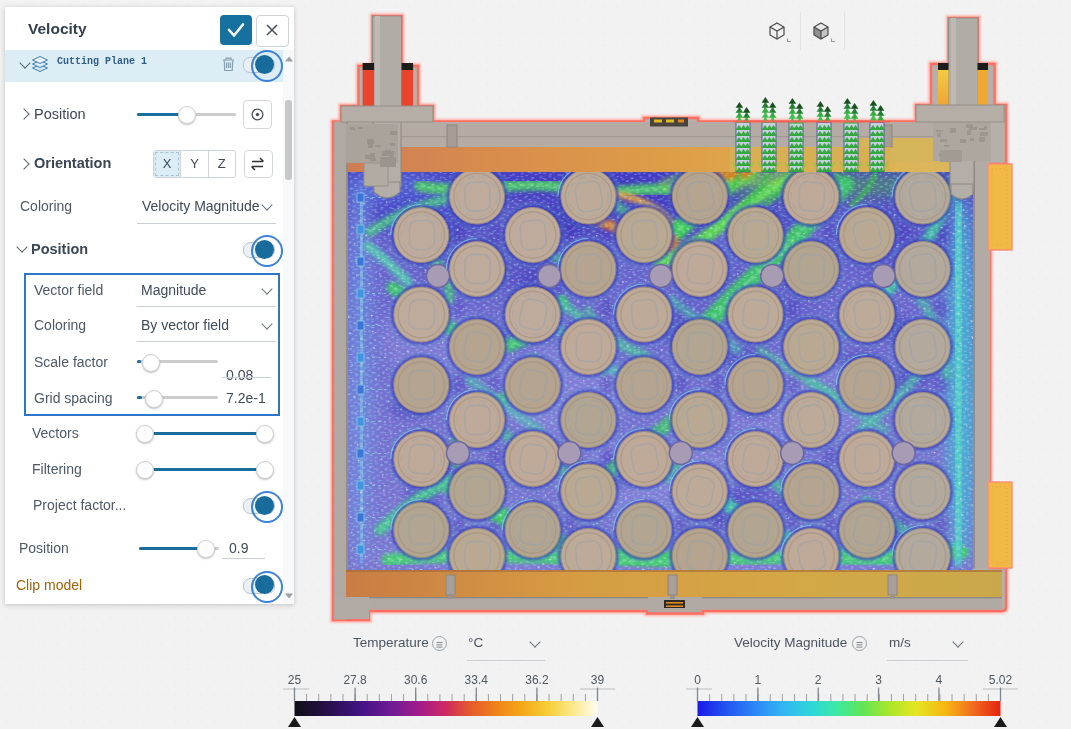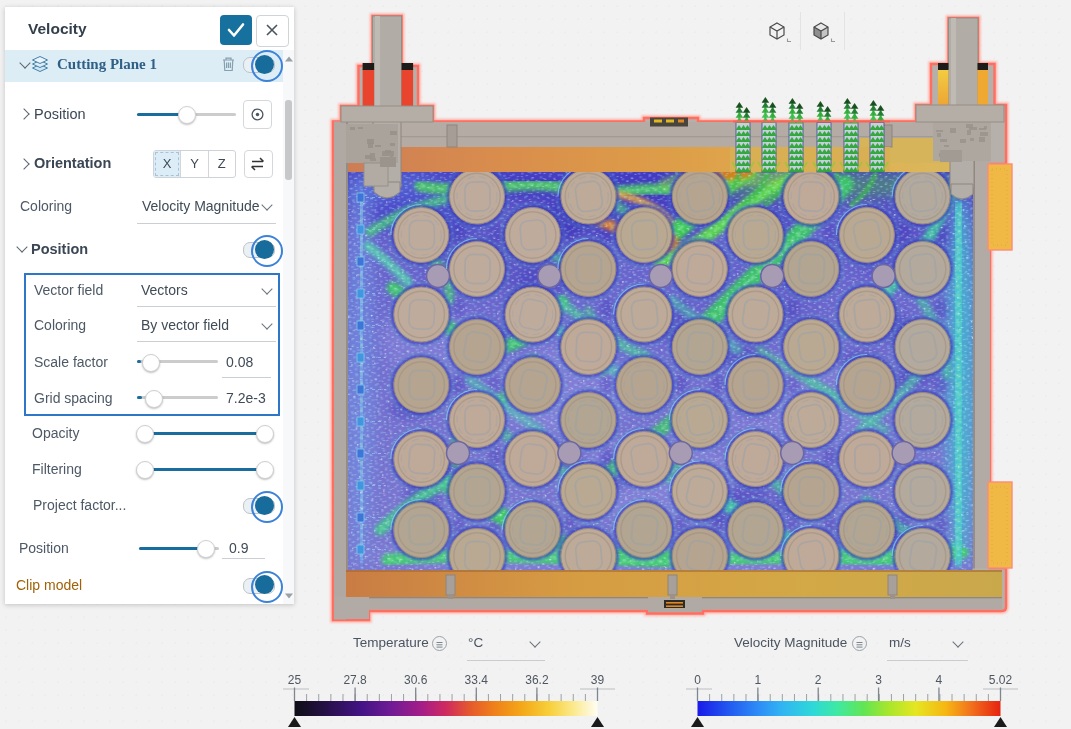--- a/index.html
+++ b/index.html
@@ -1212,21 +1212,21 @@
 <div style="position:absolute;left:251px;top:8px;width:31px;height:30px;background:#fff;border:1px solid #cfd4d8;border-radius:4px"><svg width="31" height="30">
         <path d="M10,9 L20,19 M20,9 L10,19" stroke="#4b5560" stroke-width="1.6"></path>
       </svg></div>
 <div style="position:absolute;left:0px;top:43px;width:278px;height:32px;background:#ddedf6"></div>
 <div style="position:absolute;left:16px;top:52px;width:7px;height:7px;border-right:1.6px solid #5c6670;border-bottom:1.6px solid #5c6670;transform:rotate(45deg)"></div>
 <svg style="position:absolute;left:26px;top:48px" width="18" height="18">
       <polygon points="9,9.5 16.5,13 9,16.5 1.5,13" fill="#cfe6f2" stroke="#4181a9" stroke-width="1"></polygon>
       <polygon points="9,5.5 16.5,9 9,12.5 1.5,9" fill="#dcedf7" stroke="#4181a9" stroke-width="1"></polygon>
       <polygon points="9,1.5 16.5,5 9,8.5 1.5,5" fill="#eaf4fa" stroke="#4181a9" stroke-width="1"></polygon>
     </svg>
-<div style="font-family:Liberation Serif, serif;font-size:15px;font-weight:bold;color:#3b4754;position:absolute;white-space:nowrap;left:52px;top:49px;color:#2f5f86">Cutting Plane 1</div>
+<div style="font-family:Liberation Mono, monospace;font-size:10px;font-weight:bold;color:#3b4754;position:absolute;white-space:nowrap;left:52px;top:49px;color:#2f5f86">Cutting Plane 1</div>
 <svg style="position:absolute;left:216px;top:49px" width="15" height="16">
       <path d="M2,4 L13,4 M5,4 L5,2.2 L10,2.2 L10,4 M3.2,4 L3.8,14.5 L11.2,14.5 L11.8,4 M5.6,6.5 L5.6,12 M7.5,6.5 L7.5,12 M9.4,6.5 L9.4,12" fill="none" stroke="#85a0ae" stroke-width="1.2"></path>
     </svg>
 <div style="position:absolute;left:237.5px;top:50px;width:30px;height:14px;background:#eaf0f4;border:1px solid #bcc5cb;border-radius:7px"></div>
     <div style="position:absolute;left:250.0px;top:47.5px;width:19px;height:19px;background:#176c9c;border-radius:50%"></div>
     <div style="position:absolute;left:245.5px;top:43px;width:28px;height:28px;border:2.6px solid #3c82d8;border-radius:50%"></div>
 <div style="position:absolute;left:15px;top:103px;width:7px;height:7px;border-right:1.6px solid #5c6670;border-top:1.6px solid #5c6670;transform:rotate(45deg)"></div>
 <div style="font-family:'Liberation Sans',sans-serif;font-size:14.5px;font-weight:normal;color:#3b4754;position:absolute;white-space:nowrap;left:29px;top:99px">Position</div>
 <div style="position:absolute;left:132px;top:105.5px;width:99px;height:3.4px;background:#cccccc;border-radius:2px"></div>
     <div style="position:absolute;left:132px;top:105.5px;width:49px;height:3.4px;background:#196d9e;border-radius:2px"></div>
@@ -1249,39 +1249,39 @@
 <div style="font-family:'Liberation Sans',sans-serif;font-size:14px;color:#3f4b57;position:absolute;white-space:nowrap;left:137px;top:191px">Velocity Magnitude</div>
 <div style="position:absolute;left:258px;top:194px;width:7px;height:7px;border-right:1.4px solid #6a737c;border-bottom:1.4px solid #6a737c;transform:rotate(45deg)"></div>
 <div style="position:absolute;left:132px;top:215.5px;width:139px;height:1px;background:#c9cfd4"></div>
 <div style="position:absolute;left:13px;top:236px;width:7px;height:7px;border-right:1.6px solid #5c6670;border-bottom:1.6px solid #5c6670;transform:rotate(45deg)"></div>
 <div style="font-family:'Liberation Sans',sans-serif;font-size:14.5px;font-weight:bold;color:#3b4754;position:absolute;white-space:nowrap;left:26px;top:234px">Position</div>
 <div style="position:absolute;left:237.5px;top:235px;width:30px;height:14px;background:#eaf0f4;border:1px solid #bcc5cb;border-radius:7px"></div>
     <div style="position:absolute;left:250.0px;top:232.5px;width:19px;height:19px;background:#176c9c;border-radius:50%"></div>
     <div style="position:absolute;left:245.5px;top:228px;width:28px;height:28px;border:2.6px solid #3c82d8;border-radius:50%"></div>
 <div style="position:absolute;left:19px;top:266px;width:252px;height:139px;border:2px solid #2e77c8"></div>
 <div style="font-family:'Liberation Sans',sans-serif;font-size:14px;color:#4d5966;position:absolute;white-space:nowrap;left:29px;top:275px">Vector field</div>
-<div style="font-family:'Liberation Sans',sans-serif;font-size:14px;color:#3f4b57;position:absolute;white-space:nowrap;left:136px;top:275px">Vectors</div>
+<div style="font-family:'Liberation Sans',sans-serif;font-size:14px;color:#3f4b57;position:absolute;white-space:nowrap;left:136px;top:275px">Magnitude</div>
 <div style="position:absolute;left:258px;top:278px;width:7px;height:7px;border-right:1.4px solid #6a737c;border-bottom:1.4px solid #6a737c;transform:rotate(45deg)"></div>
 <div style="position:absolute;left:132px;top:298.5px;width:139px;height:1px;background:#c9cfd4"></div>
 <div style="font-family:'Liberation Sans',sans-serif;font-size:14px;color:#4d5966;position:absolute;white-space:nowrap;left:29px;top:310px">Coloring</div>
 <div style="font-family:'Liberation Sans',sans-serif;font-size:14px;color:#3f4b57;position:absolute;white-space:nowrap;left:136px;top:310px">By vector field</div>
 <div style="position:absolute;left:258px;top:313px;width:7px;height:7px;border-right:1.4px solid #6a737c;border-bottom:1.4px solid #6a737c;transform:rotate(45deg)"></div>
 <div style="position:absolute;left:132px;top:333.5px;width:139px;height:1px;background:#c9cfd4"></div>
 <div style="font-family:'Liberation Sans',sans-serif;font-size:14px;color:#4d5966;position:absolute;white-space:nowrap;left:29px;top:347px">Scale factor</div>
 <div style="position:absolute;left:132px;top:353.0px;width:81px;height:3.4px;background:#cccccc;border-radius:2px"></div>
     <div style="position:absolute;left:132px;top:353.0px;width:4px;height:3.4px;background:#196d9e;border-radius:2px"></div>
 <div style="position:absolute;left:137px;top:346.5px;width:16px;height:16px;background:#fff;border:1px solid #cfcfcf;border-radius:50%;box-shadow:0 1px 2px rgba(0,0,0,.25)"></div>
-<div style="font-family:'Liberation Sans',sans-serif;font-size:14px;color:#3f4b57;position:absolute;white-space:nowrap;left:221px;top:347px">0.08</div>
+<div style="font-family:'Liberation Sans',sans-serif;font-size:14px;color:#3f4b57;position:absolute;white-space:nowrap;left:221px;top:360px">0.08</div>
 <div style="position:absolute;left:217px;top:370px;width:49px;height:1px;background:#c9cfd4"></div>
 <div style="font-family:'Liberation Sans',sans-serif;font-size:14px;color:#4d5966;position:absolute;white-space:nowrap;left:29px;top:383px">Grid spacing</div>
 <div style="position:absolute;left:132px;top:389.0px;width:81px;height:3.4px;background:#cccccc;border-radius:2px"></div>
     <div style="position:absolute;left:132px;top:389.0px;width:5px;height:3.4px;background:#196d9e;border-radius:2px"></div>
 <div style="position:absolute;left:140px;top:382.5px;width:16px;height:16px;background:#fff;border:1px solid #cfcfcf;border-radius:50%;box-shadow:0 1px 2px rgba(0,0,0,.25)"></div>
-<div style="font-family:'Liberation Sans',sans-serif;font-size:14px;color:#3f4b57;position:absolute;white-space:nowrap;left:221px;top:383px">7.2e-3</div>
-<div style="font-family:'Liberation Sans',sans-serif;font-size:14px;color:#4d5966;position:absolute;white-space:nowrap;left:27px;top:418px">Opacity</div>
+<div style="font-family:'Liberation Sans',sans-serif;font-size:14px;color:#3f4b57;position:absolute;white-space:nowrap;left:221px;top:383px">7.2e-1</div>
+<div style="font-family:'Liberation Sans',sans-serif;font-size:14px;color:#4d5966;position:absolute;white-space:nowrap;left:27px;top:418px">Vectors</div>
 <div style="position:absolute;left:139px;top:424.5px;width:120px;height:3.4px;background:#cccccc;border-radius:2px"></div>
     <div style="position:absolute;left:139px;top:424.5px;width:120px;height:3.4px;background:#196d9e;border-radius:2px"></div>
 <div style="position:absolute;left:131px;top:418px;width:16px;height:16px;background:#fff;border:1px solid #cfcfcf;border-radius:50%;box-shadow:0 1px 2px rgba(0,0,0,.25)"></div>
 <div style="position:absolute;left:251px;top:418px;width:16px;height:16px;background:#fff;border:1px solid #cfcfcf;border-radius:50%;box-shadow:0 1px 2px rgba(0,0,0,.25)"></div>
 <div style="font-family:'Liberation Sans',sans-serif;font-size:14px;color:#4d5966;position:absolute;white-space:nowrap;left:27px;top:454px">Filtering</div>
 <div style="position:absolute;left:139px;top:460.5px;width:120px;height:3.4px;background:#cccccc;border-radius:2px"></div>
     <div style="position:absolute;left:139px;top:460.5px;width:120px;height:3.4px;background:#196d9e;border-radius:2px"></div>
 <div style="position:absolute;left:131px;top:454px;width:16px;height:16px;background:#fff;border:1px solid #cfcfcf;border-radius:50%;box-shadow:0 1px 2px rgba(0,0,0,.25)"></div>
 <div style="position:absolute;left:251px;top:454px;width:16px;height:16px;background:#fff;border:1px solid #cfcfcf;border-radius:50%;box-shadow:0 1px 2px rgba(0,0,0,.25)"></div>
 <div style="font-family:'Liberation Sans',sans-serif;font-size:14px;color:#4d5966;position:absolute;white-space:nowrap;left:28px;top:490px">Project factor...</div>

